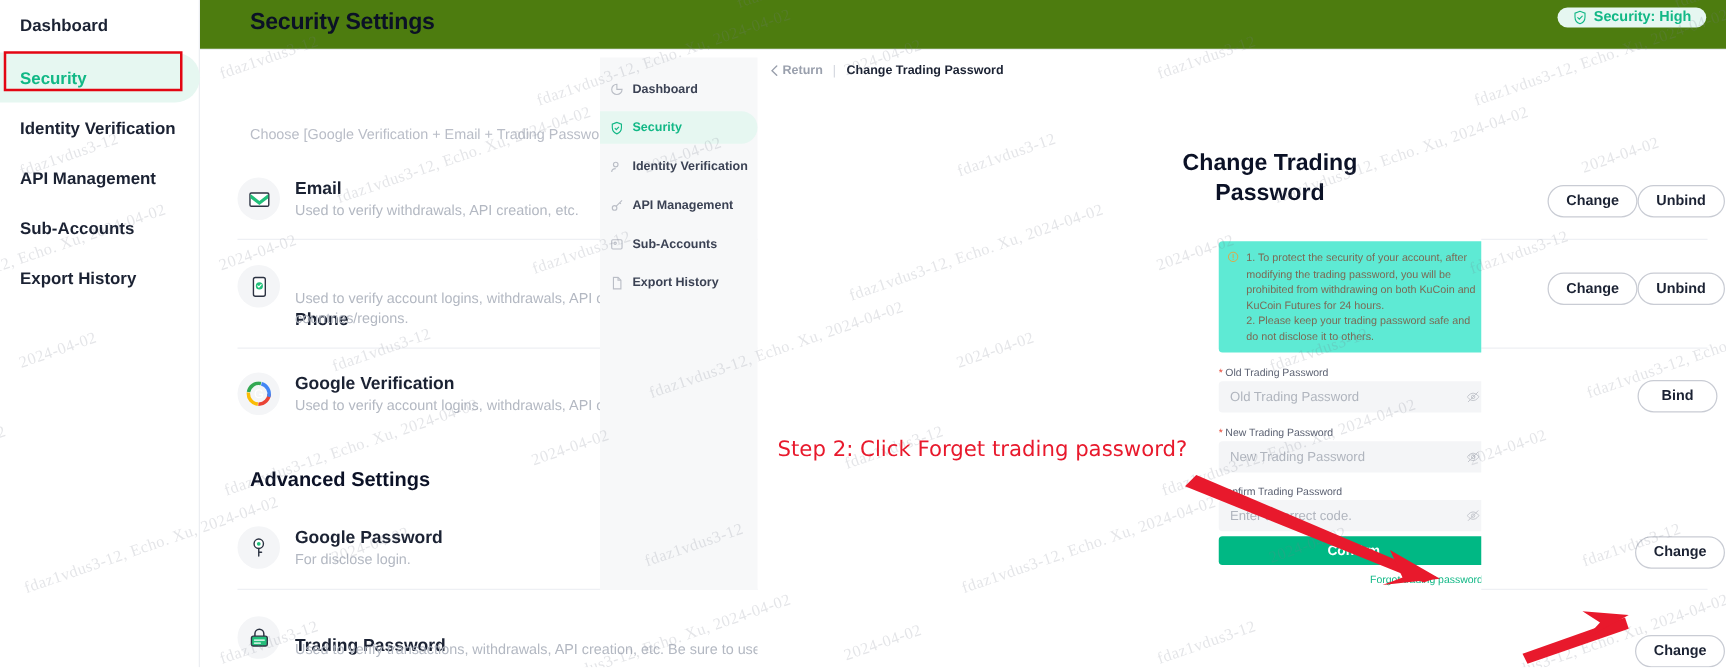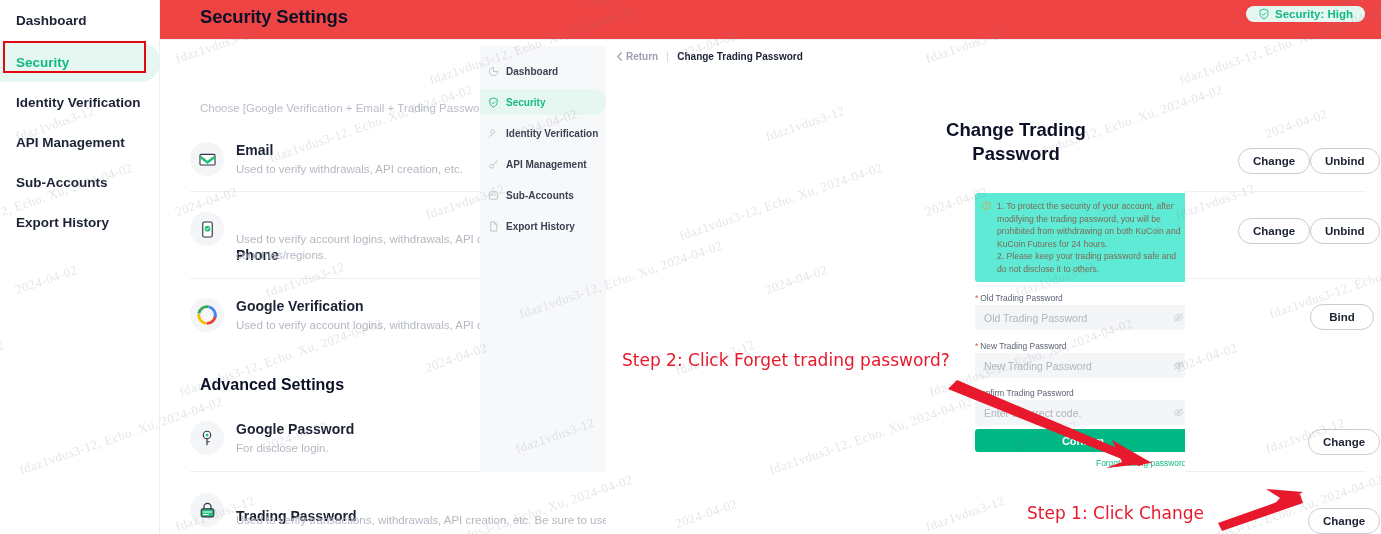--- a/index.html
+++ b/index.html
@@ -43,21 +43,21 @@
     background: #e6f7f1; color: #12b886; border-radius: 0 20px 20px 0;
   }
   .side-hl {
     position: absolute; left: 3px; top: 41px; width: 143px; height: 32px;
     border: 2.5px solid #e30613; z-index: 9; pointer-events: none;
   }
 
   
   .header {
     position: absolute; left: 160px; top: 0; width: 1221px; height: 40px;
-    border-bottom: 1px solid #edeff3; background: #ef4444; z-index: 4;
+    border-bottom: 1px solid #edeff3; background: #4d7c0f; z-index: 4;
   }
   .page-title {
     position: absolute; left: 40px; top: 6px;
     font-size: 18.5px; font-weight: 700; color: #0b1126; letter-spacing: -.2px;
   }
   .sec-badge {
     position: absolute; right: 16px; top: 6px; height: 16px;
     display: flex; align-items: center; gap: 5px;
     background: #e6f7f1; color: #12b886; border-radius: 13px;
     padding: 0 12px; font-size: 11.5px; font-weight: 700;
@@ -434,16 +434,15 @@
         <path d="M957,380 L1150,462 L1139,466 L948,389 Z"></path>
         <path d="M1152,463 L1112,440 L1122,462 L1106,468 Z"></path>
       </g>
 
       <g fill="#e8192c">
         <path d="M1218,523 L1300,494 L1303,503 L1222,531 Z"></path>
         <path d="M1303,492 L1266,489 L1280,498 L1268,511 Z"></path>
       </g>
     </svg>
     <div class="anno-text" style="left:622px; top:350px;">Step 2: Click Forget trading password?</div>
-    <div class="anno-text" style="left:1027px; top:503px;">Step 1: Click Change</div>
   </div>
 
 </div>
 
 </body></html>

